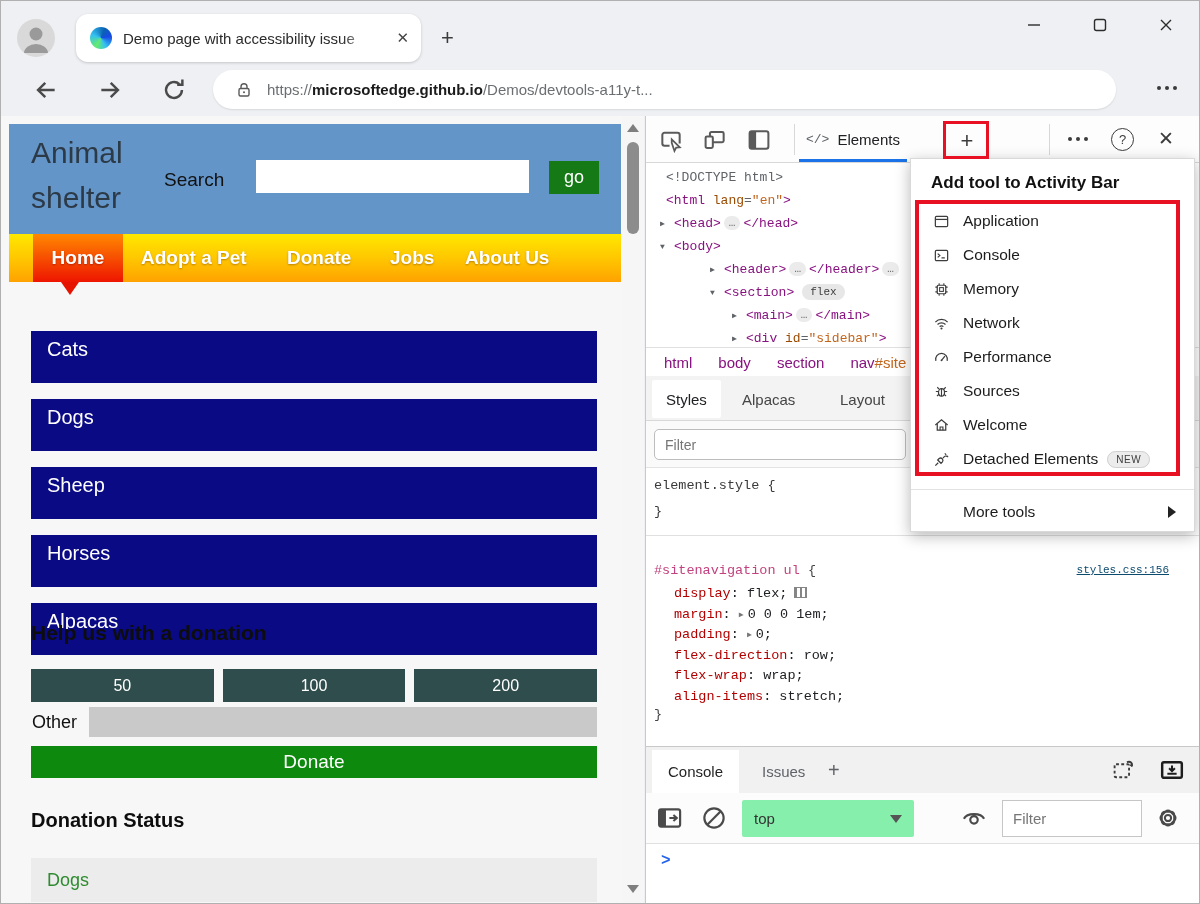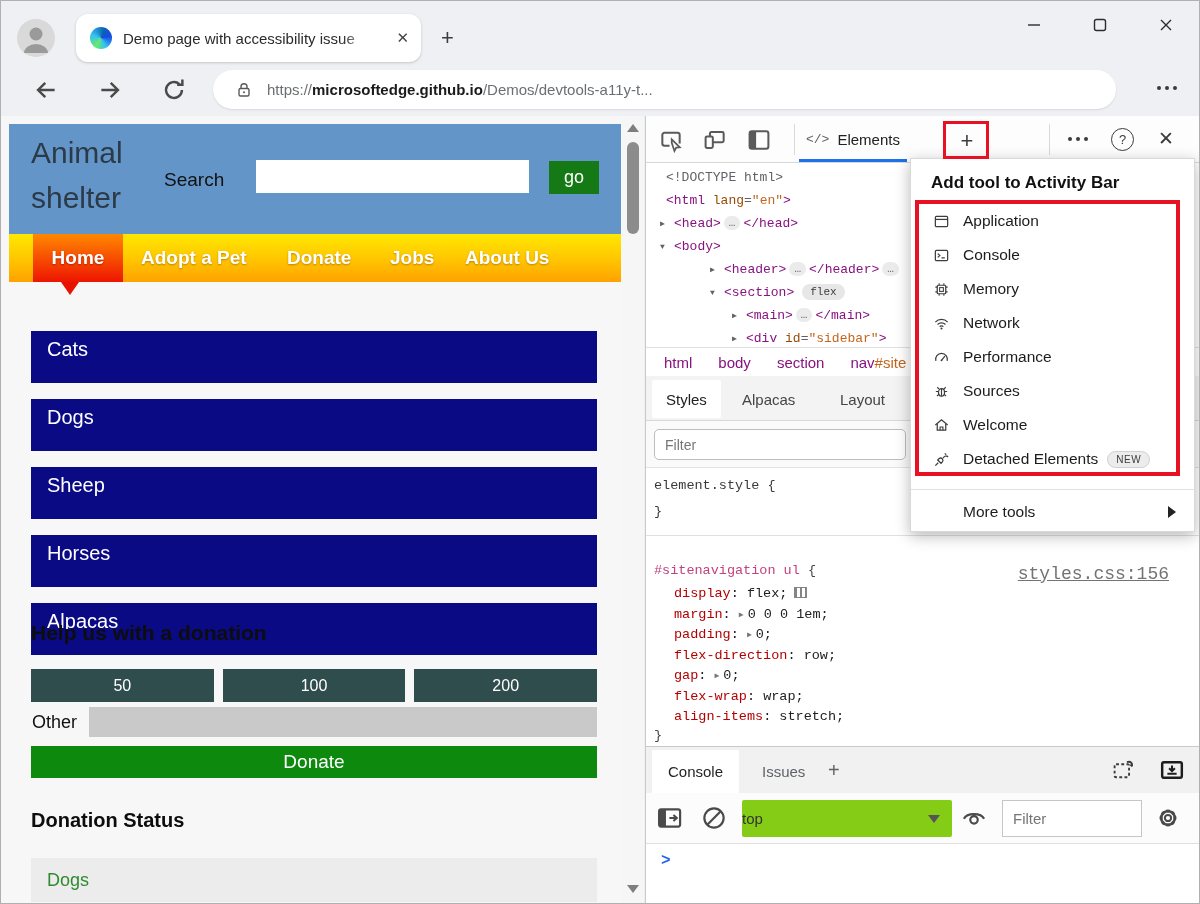--- a/index.html
+++ b/index.html
@@ -118,43 +118,43 @@
 
   .element-style { position:absolute; top:352px; left:0; right:0; height:68px; border-bottom:1px solid #e0e0e0;
                    font-family:"Liberation Mono",monospace; font-size:13.5px; color:#3a3a3a; padding:10px 0 0 8px; }
   .element-style div { height:26px; }
 
   .css-rule { position:absolute; top:407px; left:0; right:0; height:210px; border-bottom:6px solid #000000;
               font-family:"Liberation Mono",monospace; font-size:13.5px;margin-top:32px; }
   .rule-selector-line { padding:8px 0 0 8px; height:29px; }
   .rule-selector { color:#c2417e; }
   .rule-brace { color:#444; }
-  .rule-source { position:absolute; right:30px; top:9px; color:#737373; text-decoration:underline; font-size:18px; }
+  .rule-source { position:absolute; right:30px; top:9px; color:#0c4a6e; text-decoration:underline; font-size:11px; }
   .css-props { padding-left:28px; }
   .css-prop { height:20.5px; line-height:20.5px; white-space:nowrap; }
   .prop-name { color:#b30000; }
   .prop-colon, .prop-value { color:#202124; }
   .prop-exp { display:inline-block; font-size:8px; color:#777; margin-right:4px; vertical-align:1px; }
   .flex-editor-icon { display:inline-block; width:13px; height:11px; margin-left:7px; vertical-align:-1px;
       border:1px solid #858585; background:repeating-linear-gradient(90deg,#858585 0 2px,#fff 2px 5px); }
   .rule-close { padding-left:8px; height:21px; color:#444; }
   .styles-scroll-down { position:absolute; right:9px; top:735px; width:0; height:0;
       border-left:6px solid transparent; border-right:6px solid transparent; border-top:8px solid #8a8a8a; }
 
   
   .drawer { position:absolute; left:0; right:0; top:630px; bottom:0; background:#fff; }
   .drawer-tabs { position:absolute; top:0; left:0; right:0; height:47px; background:#f1f1f1; border-top:1px solid #c9c9c9; }
   .drawer-tab { position:absolute; top:3px; height:43px; display:flex; align-items:center; padding:0 16px; font-size:15px; color:#5f6368; }
   .drawer-tab.active { background:#fff; color:#242424; }
   .drawer-plus { position:absolute; left:182px; top:12px; font-size:20px; color:#5f6368; }
   .drawer-right-icons { position:absolute; right:14px; top:10px; display:flex; gap:22px; }
   .drawer-toolbar { position:absolute; top:47px; left:0; right:0; height:51px; background:#fcfcfc; border-bottom:1px solid #e0e0e0; }
   .dicon { position:absolute; top:11px; width:28px; height:28px; }
-  .ctx-select { position:absolute; left:96px; top:7px; width:210px; height:37px; background:#84cc16; border-radius:2px;
-                display:flex; align-items:center; font-size:15px; color:#333; }
+  .ctx-select { position:absolute; left:96px; top:7px; width:172px; height:37px; background:#86efac; border-radius:2px;
+                display:flex; align-items:center; font-size:15px; color:#333; padding-left:12px; }
   .ctx-caret { position:absolute; right:12px; width:0; height:0; border-left:6px solid transparent;
                border-right:6px solid transparent; border-top:8px solid #555; }
   .drawer-filter { position:absolute; left:356px; top:7px; width:140px; height:37px; border:1px solid #c6c6c6;
                    background:#fff; font-size:15px; padding:0 10px; }
   .console-body { position:absolute; top:98px; left:0; right:0; bottom:0; background:#fff; }
   .console-prompt { position:absolute; left:15px; top:8px; color:#2563eb; font-size:16px; font-weight:700;
                     font-family:"Liberation Mono",monospace; }
 
   
   .menu { position:absolute; left:264px; top:42px; width:285px; height:374px; background:#fff; z-index:50;
@@ -362,21 +362,20 @@
       <div class="rule-selector-line">
         <span class="rule-selector">#sitenavigation ul</span>
         <span class="rule-brace"> </span><span class="rule-brace">{</span>
       </div>
       <a class="rule-source">styles.css:156</a>
       <div class="css-props">
           <div class="css-prop"><span class="prop-name">display</span><span class="prop-colon">: </span><span class="prop-value">flex;</span><span class="flex-editor-icon"></span></div>
           <div class="css-prop"><span class="prop-name">margin</span><span class="prop-colon">: </span><span class="prop-exp">▶</span><span class="prop-value">0 0 0 1em;</span></div>
           <div class="css-prop"><span class="prop-name">padding</span><span class="prop-colon">: </span><span class="prop-exp">▶</span><span class="prop-value">0;</span></div>
           <div class="css-prop"><span class="prop-name">flex-direction</span><span class="prop-colon">: </span><span class="prop-value">row;</span></div>
-          <div class="css-prop"><span class="prop-name">gap</span><span class="prop-colon">: </span><span class="prop-exp">▶</span><span class="prop-value">0;</span></div>
           <div class="css-prop"><span class="prop-name">flex-wrap</span><span class="prop-colon">: </span><span class="prop-value">wrap;</span></div>
           <div class="css-prop"><span class="prop-name">align-items</span><span class="prop-colon">: </span><span class="prop-value">stretch;</span></div>
         </div>
       <div class="rule-close">}</div>
     </div>
     <div class="styles-scroll-down"></div>
 
     <div class="drawer">
       <div class="drawer-tabs">
         <div class="drawer-tab active" style="left:6px">Console</div>

